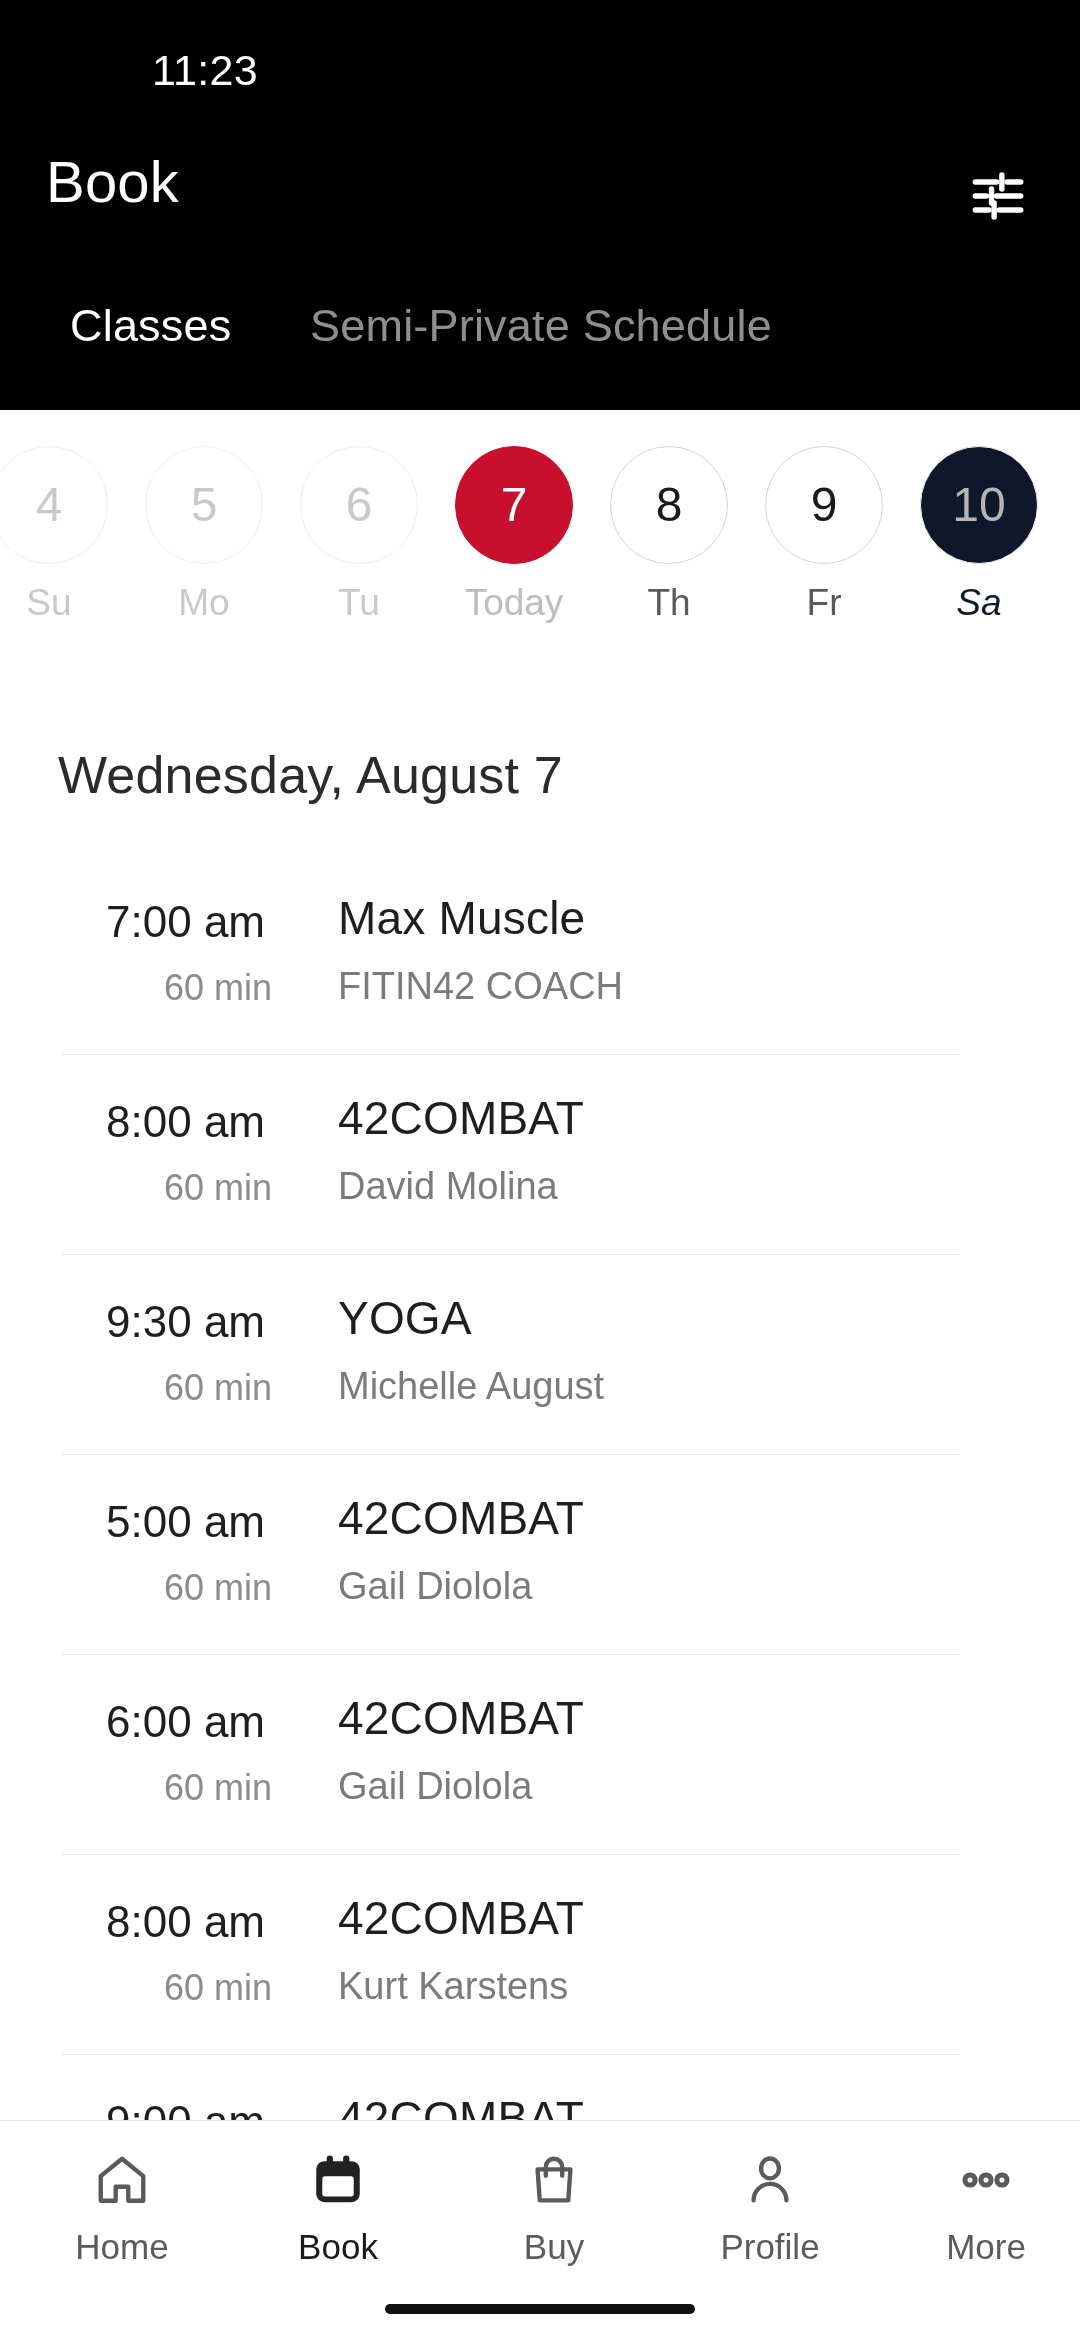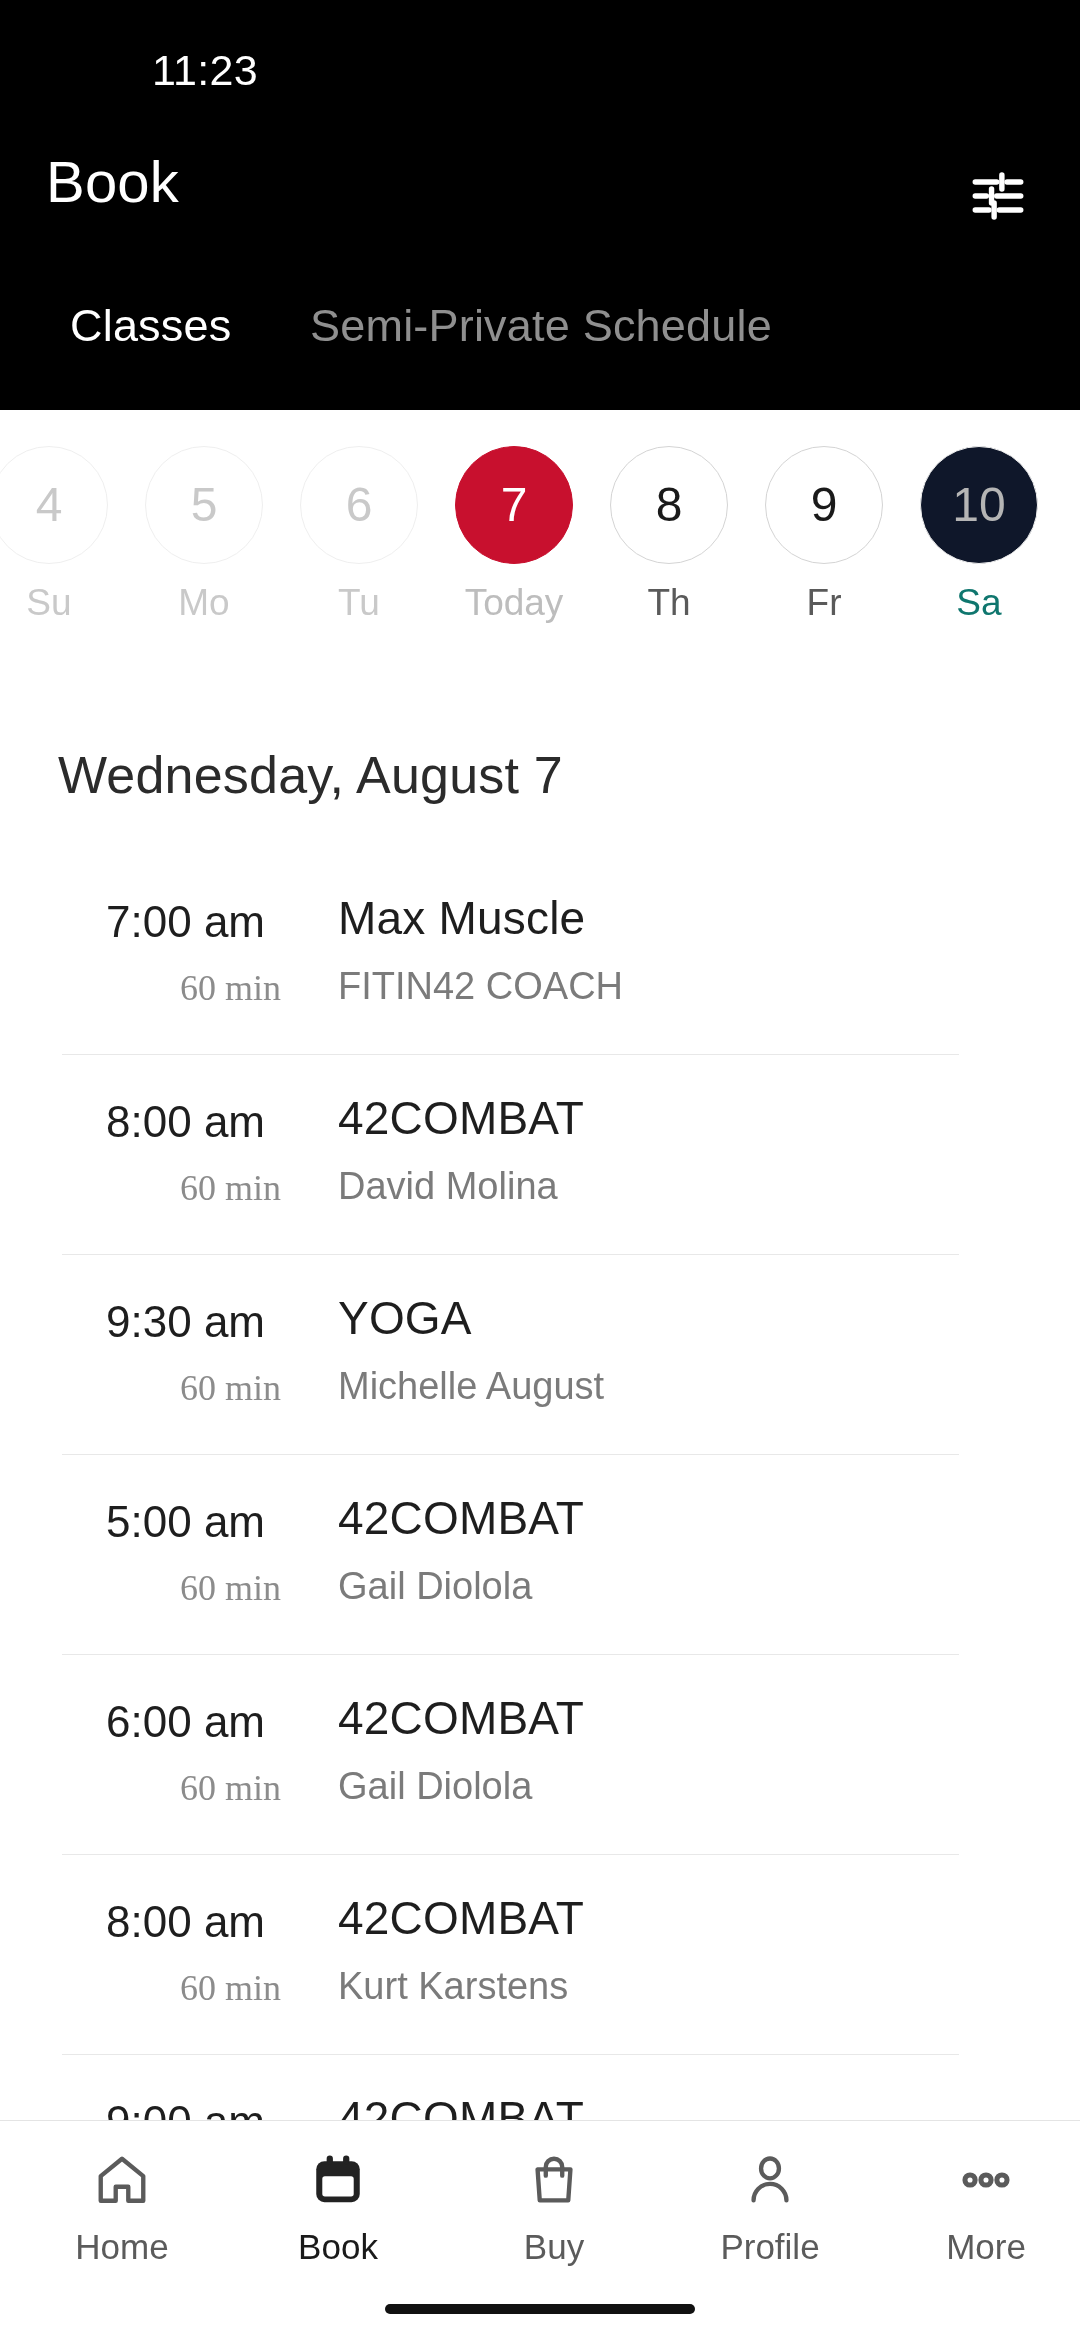--- a/index.html
+++ b/index.html
@@ -43,41 +43,41 @@
     font-size:48px; font-weight:400; line-height:1;
   }
   .daycircle.past    { border:1.5px solid #efefef; color:#c9c9c9; background:#fff; }
   .daycircle.today   { background:#C8102E; color:#ffffff; border:1.5px solid #C8102E; }
   .daycircle.future  { border:1.5px solid #d4d4d4; color:#1a1a1a; background:#fff; }
   .daycircle.filled  { background:#0f172a; color:#b5b5b5; border:1.5px solid #f0f0f0; }
   .daylabel { margin-top:20px; font-size:37px; line-height:1; }
   .daylabel.past   { color:#c9c9c9; }
   .daylabel.today  { color:#bdbdbd; }
   .daylabel.future { color:#5a5a5a; }
-  .daylabel.muted  { color:#0f766e; }
+  .daylabel.muted  { color:#0f172a;font-style:italic; }
 
   
   .date-heading {
     position:absolute; top:745px; left:58px;
     font-size:52px; font-weight:400; color:#2b2b2b; letter-spacing:0.2px;
   }
 
   
   .classlist { position:absolute; top:855px; left:0; width:959px; height:1265px; overflow:hidden; }
   .classrow { position:relative; width:1080px; height:200px; }
   .classrow .divider {
     position:absolute; bottom:0; left:62px; width:956px; height:1px; background:#e8e8e8;
   }
   .c-time {
     position:absolute; left:0; top:42px; width:265px; text-align:right;
     font-size:44px; color:#1e1e1e; font-weight:400;
   }
   .c-dur {
-    position:absolute; left:16px; top:112px; width:265px; text-align:right;
-    font-size:36px; color:#8c8c8c; font-weight:400;font-family:Liberation Serif, serif;
+    position:absolute; left:7px; top:112px; width:265px; text-align:right;
+    font-size:36px; color:#8c8c8c; font-weight:400;
   }
   .c-name {
     position:absolute; left:338px; top:36px;
     font-size:46px; color:#1e1e1e; font-weight:400; letter-spacing:0.2px;
   }
   .c-coach {
     position:absolute; left:338px; top:110px;
     font-size:38px; color:#7b7b7b; font-weight:400;
   }
 

